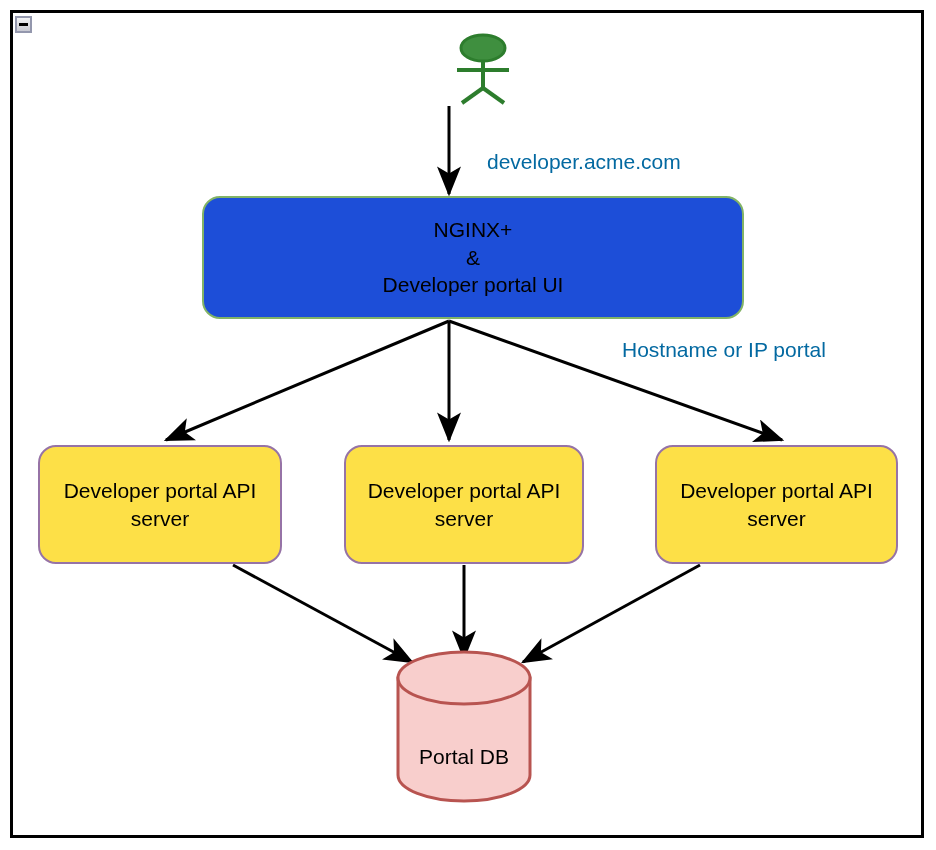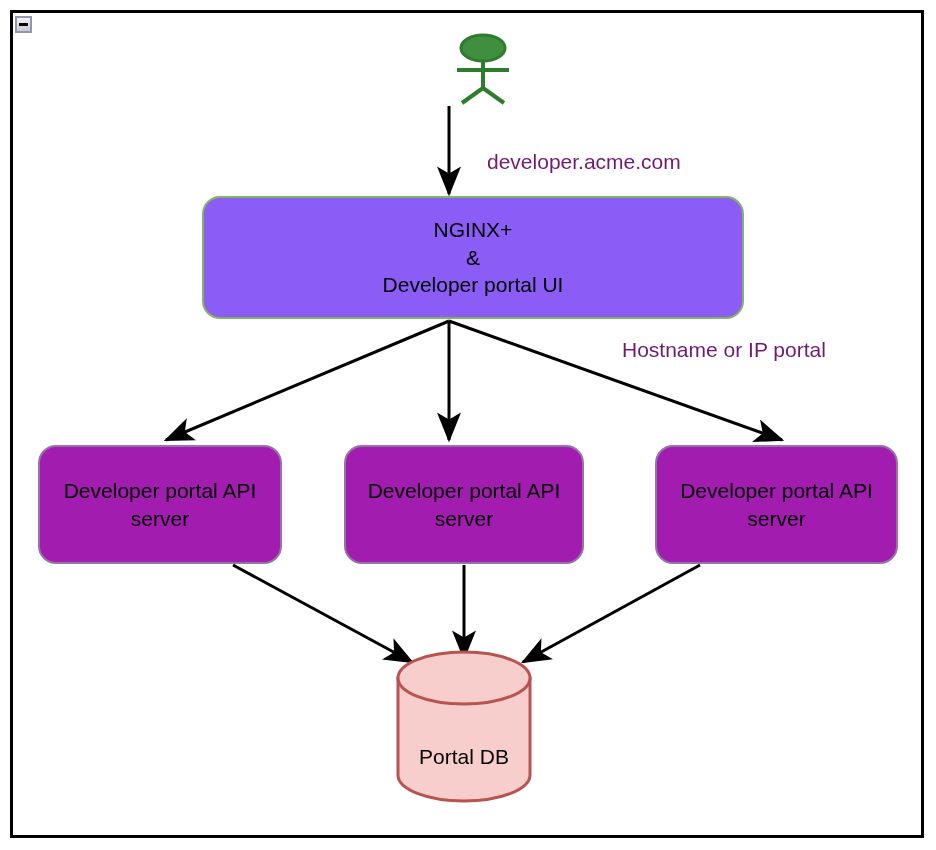--- a/index.html
+++ b/index.html
@@ -51,41 +51,41 @@
   svg#diagram {
     position: absolute;
     left: 0;
     top: 0;
     width: 936px;
     height: 850px;
     overflow: visible;
   }
   .edge-label {
     position: absolute;
-    color: #701a75;
+    color: #0369a1;
     font-family: "Liberation Sans", sans-serif;
     font-size: 21px;
     white-space: nowrap;
     background: transparent;
   }
   
   .box {
     position: absolute;
     box-sizing: border-box;
     display: flex;
     align-items: center;
     justify-content: center;
   }
   .box-green {
-    background: #8b5cf6;
+    background: #1d4ed8;
     border: 2px solid #82b366;
     border-radius: 18px;
   }
   .box-purple {
-    background: #a21caf;
+    background: #fde047;
     border: 2px solid #9673a6;
     border-radius: 18px;
   }
   .box-text {
     font-size: 21px;
     color: #000000;
     text-align: center;
     line-height: 1.32;
     white-space: pre-line;
   }

